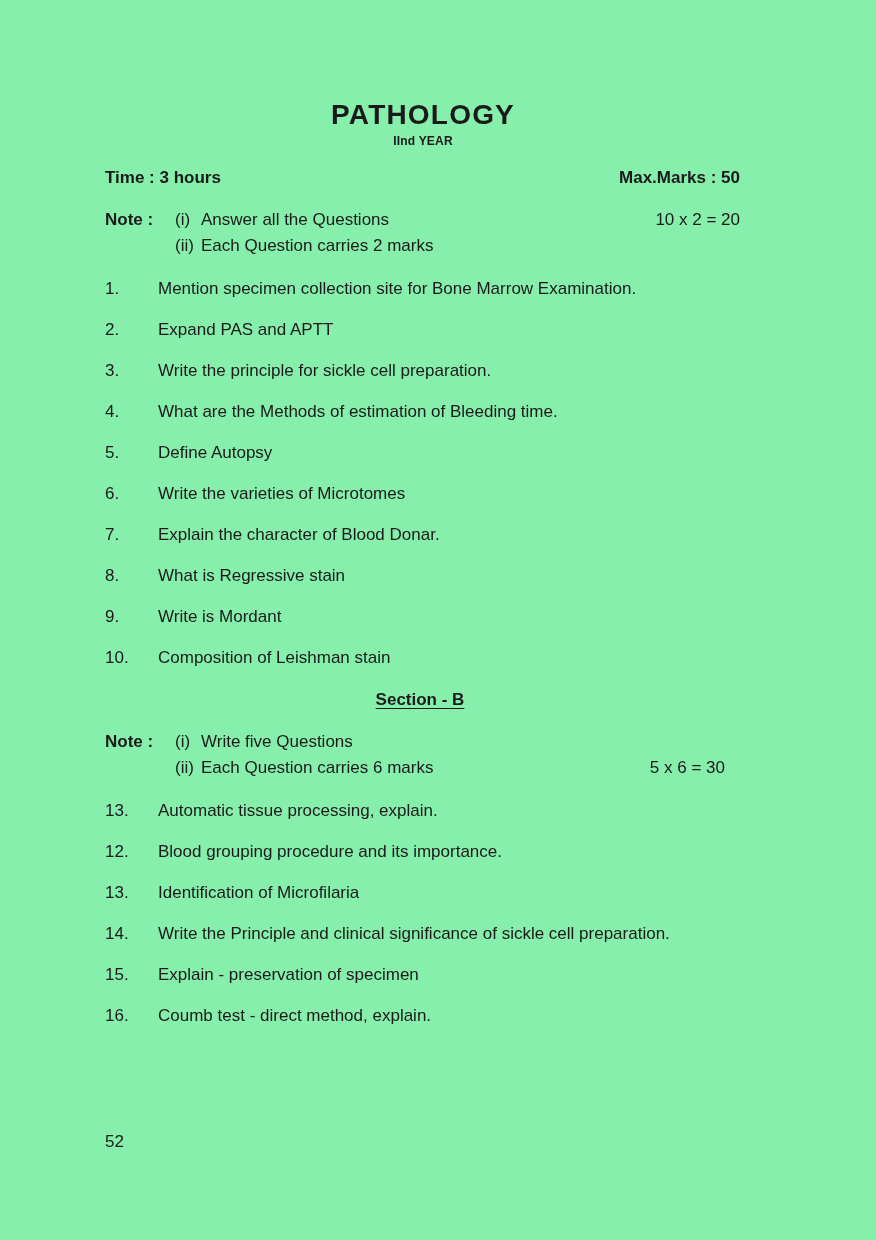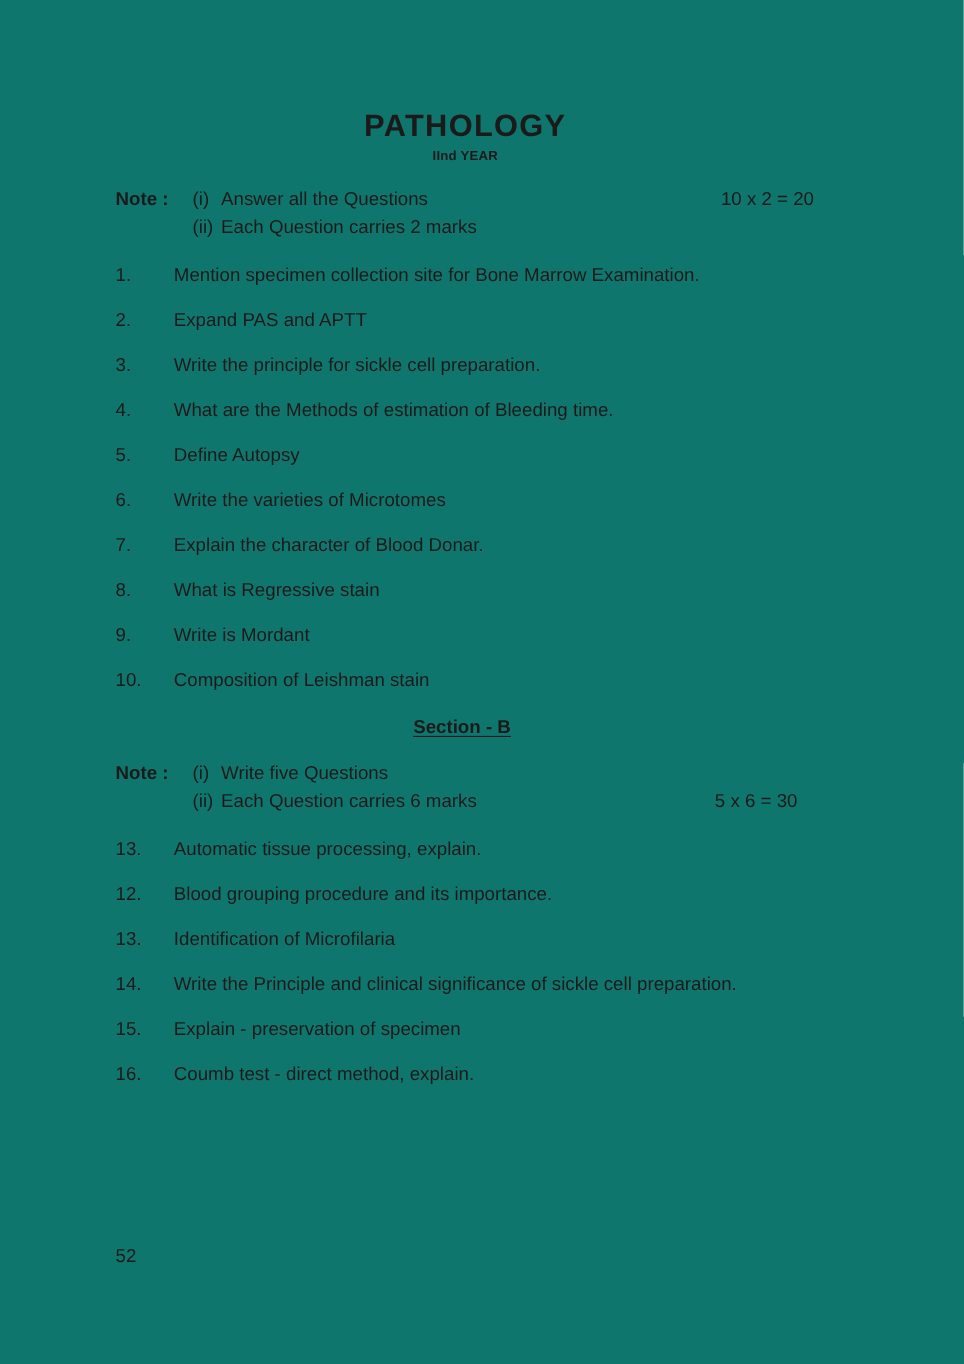--- a/index.html
+++ b/index.html
@@ -16,21 +16,21 @@
     position: relative;
     overflow: hidden;
   }
 
   .page {
     position: absolute;
     left: 0;
     top: 0;
     width: 876px;
     height: 1240px;
-    background: #0f766e;
+    background: #86efac;
   }
 
   
   .content {
     position: absolute;
     left: 105px;
     top: 0;
     width: 636px;
   }
 
@@ -157,20 +157,24 @@
 </style>
 </head>
 <body>
 
 <div class="page">
   <div class="content">
 
     <h1 class="doc-title">PATHOLOGY</h1>
     <h2 class="doc-subtitle">IInd YEAR</h2>
 
+    <div class="meta-row">
+      <span class="meta-left">Time : 3 hours</span>
+      <span class="meta-right">Max.Marks : 50</span>
+    </div>
 
 
     <div class="note-block">
       <div class="note-line">
         <span class="note-label">Note :</span>
         <span class="note-marker">(i)</span>
         <span class="note-text">Answer all the Questions</span>
         <span class="note-marks wide">10 x 2 = 20</span>
       </div>
       <div class="note-line">

